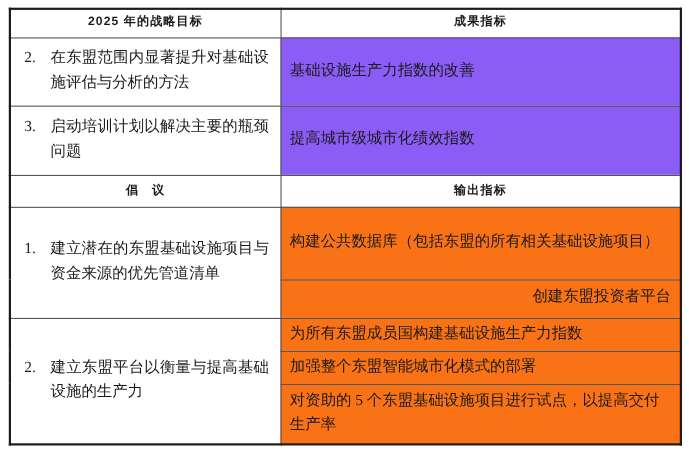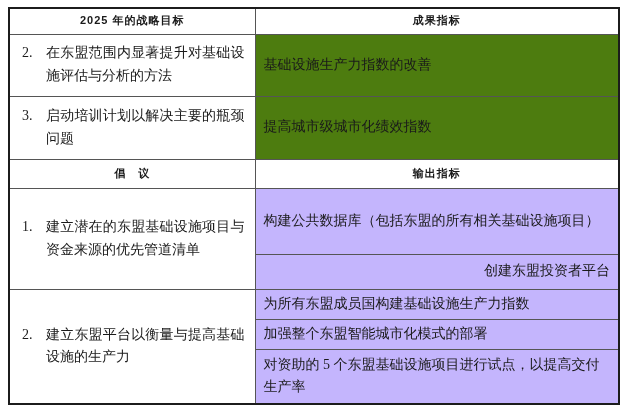--- a/index.html
+++ b/index.html
@@ -36,22 +36,22 @@
     padding:2px 4px;
     letter-spacing:1px;
   }
   td.goal {
     background:#ffffff;
     padding:4px 10px 4px 12px;
   }
   .num-line { display:flex; }
   .num { flex:0 0 24px; }
   .txt { flex:1 1 auto; text-align:justify; text-justify:inter-character; }
-  td.outcome { background:#4d7c0f; }
-  td.output  { background:#c4b5fd;font-family:Liberation Serif, serif; }
+  td.outcome { background:#8b5cf6; }
+  td.output  { background:#f97316;font-family:Liberation Serif, serif; }
   tr.h-hdr   { height:26px; }
   tr.h-62    { height:62px; }
   tr.h-63    { height:63px; }
   tr.h-29    { height:29px;margin-left:28px; }
   tr.h-66    { height:66px; }
   tr.h-35    { height:35px;text-align:right; }
   tr.h-30    { height:30px; }
   tr.h-55    { height:55px;margin-top:12px; }
 </style>
 </head>

